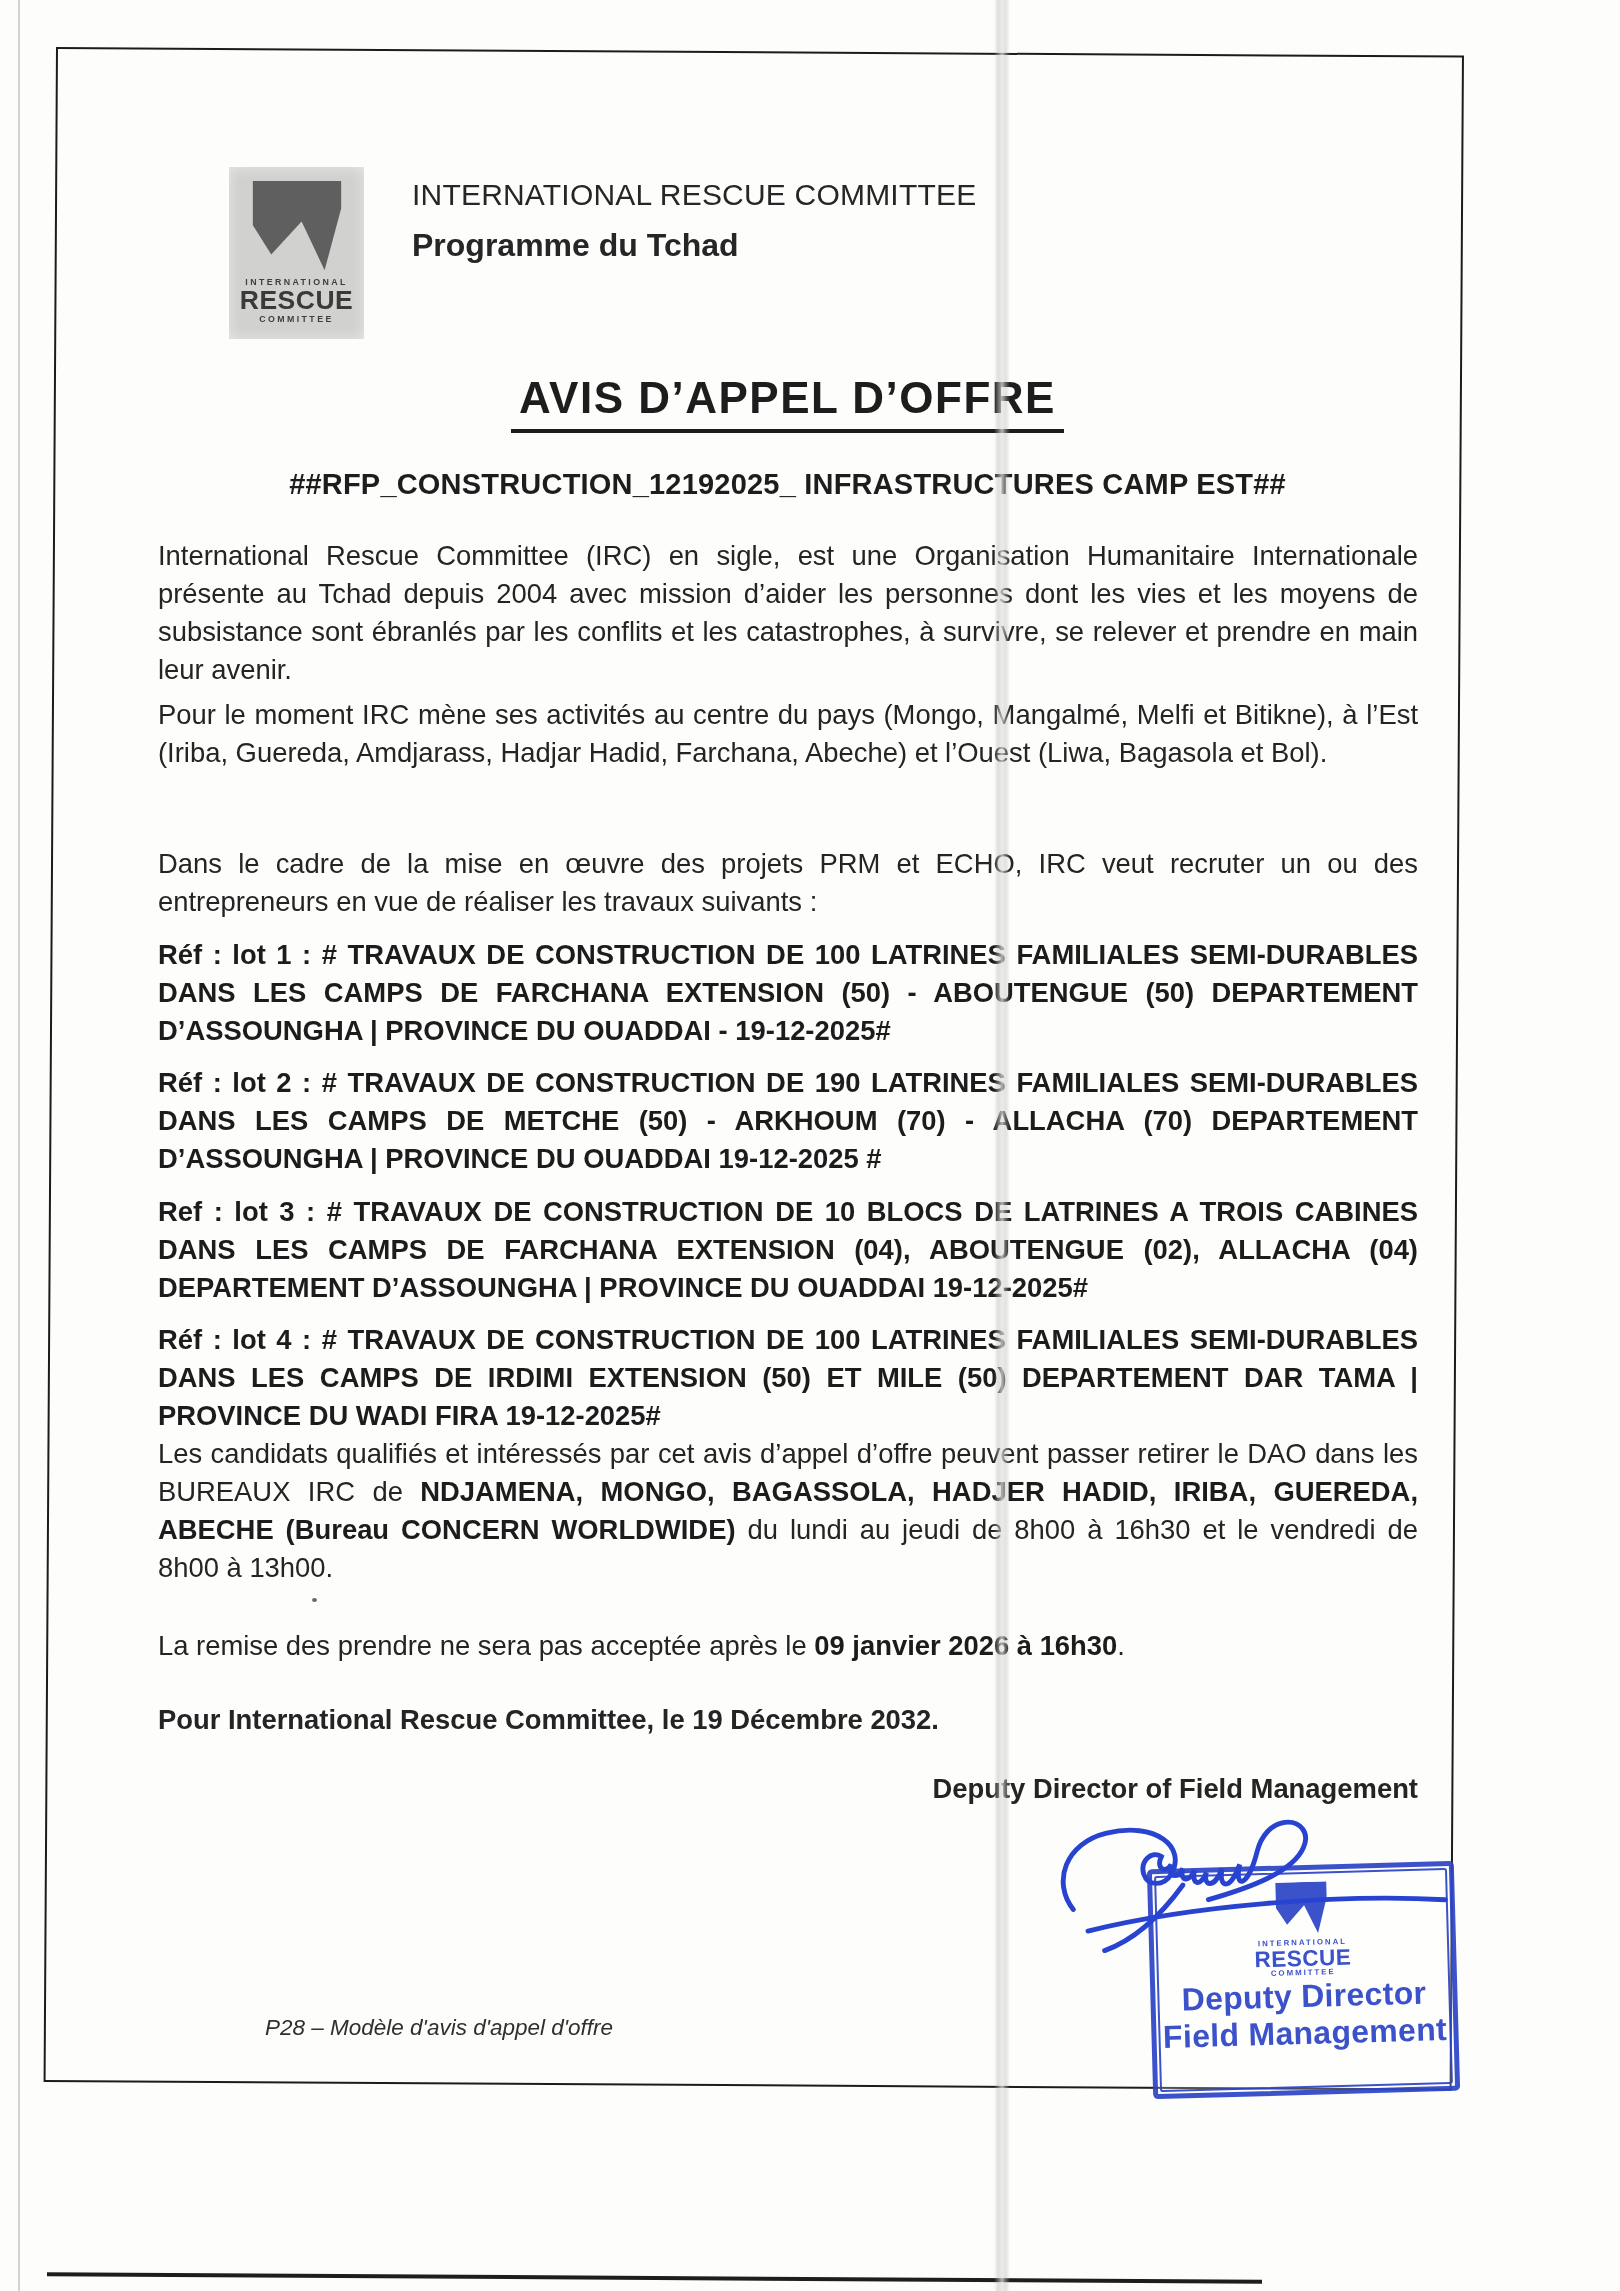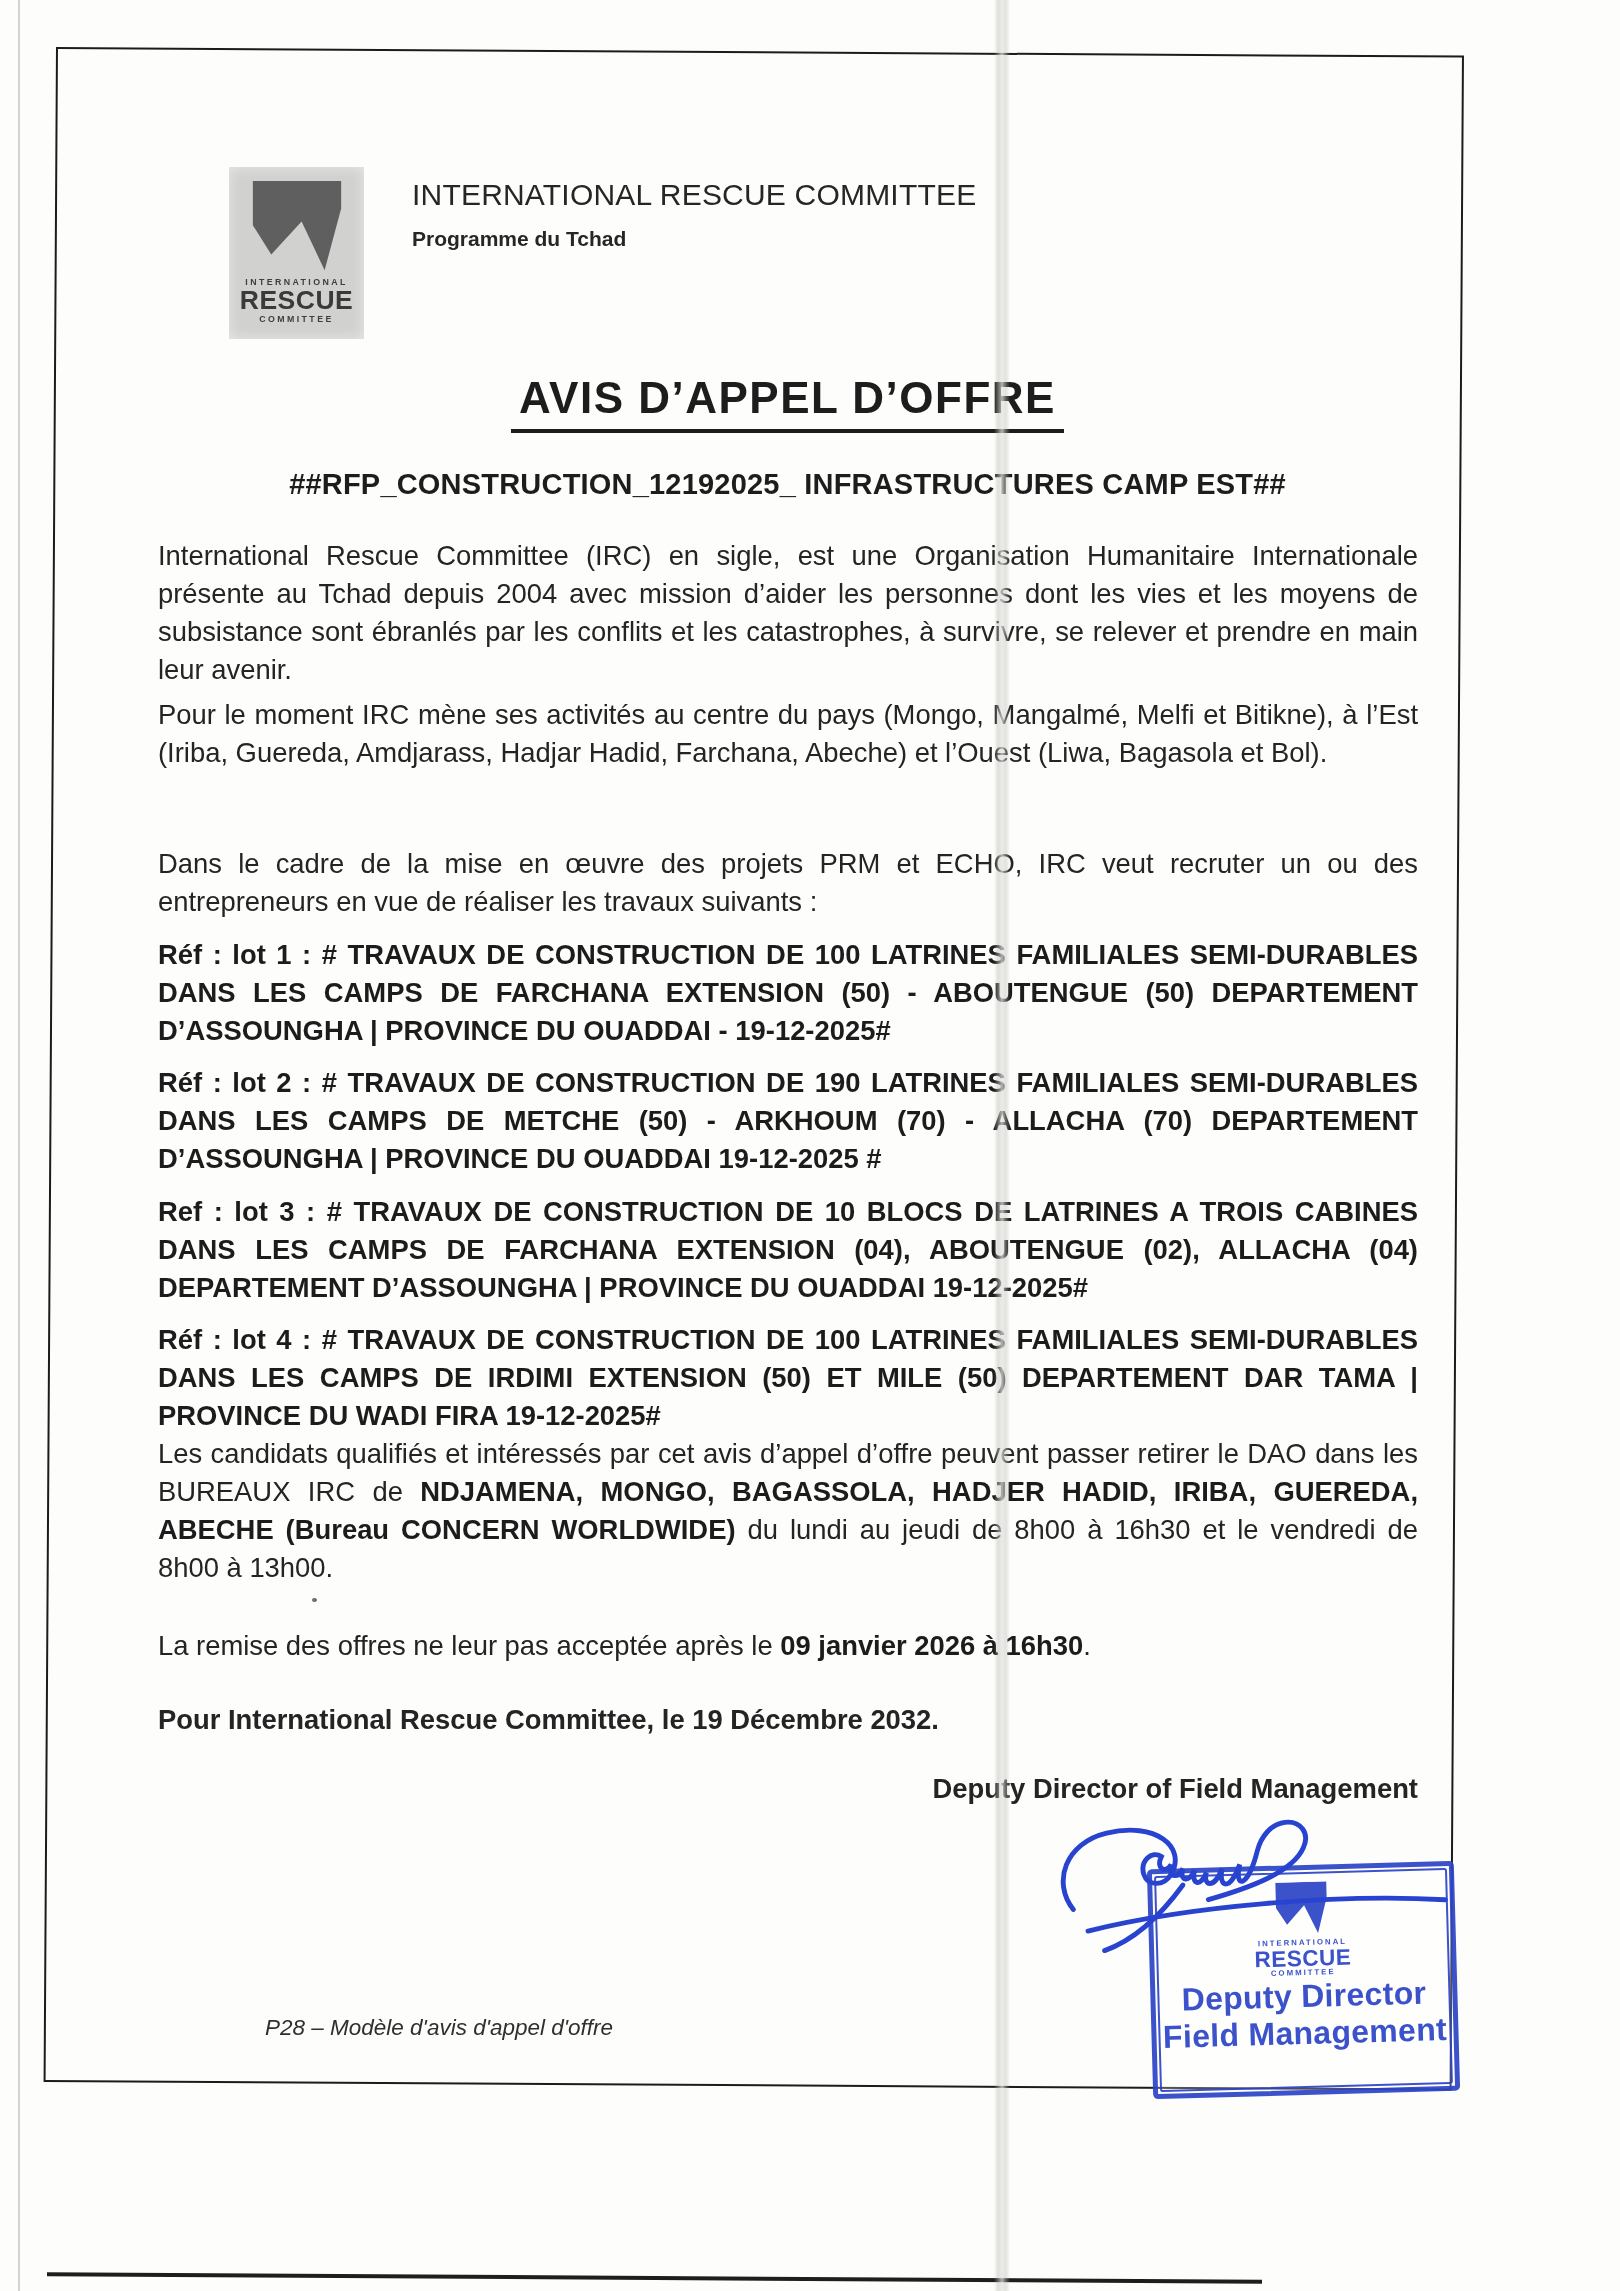--- a/index.html
+++ b/index.html
@@ -34,21 +34,21 @@
   .logo-block{
     position:absolute;left:229px;top:167px;width:135px;height:172px;
     background:#d1d1cf;
     box-shadow:inset 0 0 13.7px rgba(255,255,255,.5);
     text-align:center;
   }
   .logo-mark{width:104px;height:92px;margin-top:13.7px;}
   .logo-word-sm{font-size:8.8px;letter-spacing:2.4px;font-weight:700;color:#3e3e3e;line-height:10.8px;}
   .logo-word-lg{font-size:26.5px;letter-spacing:0.5px;font-weight:800;color:#3a3a3a;line-height:26.5px;}
   .header-org{position:absolute;left:412px;top:178px;font-size:30px;font-weight:400;color:#262626;letter-spacing:0.2px;}
-  .header-program{position:absolute;left:412px;top:227px;font-size:21px;font-weight:700;color:#262626;}
+  .header-program{position:absolute;left:412px;top:227px;font-size:32px;font-weight:700;color:#262626;}
 
   
   .title-row{position:absolute;left:157px;top:373px;width:1261px;text-align:center;}
   .title-text{
     display:inline-block;font-size:44px;font-weight:800;letter-spacing:1.5px;color:#1d1d1d;
     border-bottom:4.9px solid #1d1d1d;padding:0 7.8px 5.9px 7.8px;
   }
   .ref-row{position:absolute;left:157px;top:468px;width:1261px;text-align:center;font-size:29px;font-weight:700;color:#1d1d1d;letter-spacing:0.2px;}
 
   
@@ -119,21 +119,21 @@
   <div class="para p-activities">Pour le moment IRC mène ses activités au centre du pays (Mongo, Mangalmé, Melfi et Bitikne), à l’Est (Iriba, Guereda, Amdjarass, Hadjar Hadid, Farchana, Abeche) et l’Ouest (Liwa, Bagasola et Bol).</div>
   <div class="para p-context">Dans le cadre de la mise en œuvre des projets PRM et ECHO, IRC veut recruter un ou des entrepreneurs en vue de réaliser les travaux suivants :</div>
 
   <div class="para lot p-lot1">Réf : lot 1 : # TRAVAUX DE CONSTRUCTION DE 100 LATRINES FAMILIALES SEMI-DURABLES DANS LES CAMPS DE FARCHANA EXTENSION (50) - ABOUTENGUE (50) DEPARTEMENT D’ASSOUNGHA | PROVINCE DU OUADDAI - 19-12-2025#</div>
   <div class="para lot p-lot2">Réf : lot 2 : # TRAVAUX DE CONSTRUCTION DE 190 LATRINES FAMILIALES SEMI-DURABLES DANS LES CAMPS DE METCHE (50) - ARKHOUM (70) - ALLACHA (70) DEPARTEMENT D’ASSOUNGHA | PROVINCE DU OUADDAI 19-12-2025 #</div>
   <div class="para lot p-lot3">Ref : lot 3 : # TRAVAUX DE CONSTRUCTION DE 10 BLOCS DE LATRINES A TROIS CABINES DANS LES CAMPS DE FARCHANA EXTENSION (04), ABOUTENGUE (02), ALLACHA (04) DEPARTEMENT D’ASSOUNGHA | PROVINCE DU OUADDAI 19-12-2025#</div>
   <div class="para lot p-lot4">Réf : lot 4 : # TRAVAUX DE CONSTRUCTION DE 100 LATRINES FAMILIALES SEMI-DURABLES DANS LES CAMPS DE IRDIMI EXTENSION (50) ET MILE (50) DEPARTEMENT DAR TAMA | PROVINCE DU WADI FIRA 19-12-2025#</div>
 
   <div class="para p-candidates"><span>Les candidats qualifiés et intéressés par cet avis d’appel d’offre peuvent passer retirer le DAO dans les BUREAUX IRC de </span><b>NDJAMENA, MONGO, BAGASSOLA, HADJER HADID, IRIBA, GUEREDA, ABECHE (Bureau CONCERN WORLDWIDE)</b><span> du lundi au jeudi de 8h00 à 16h30 et le vendredi de 8h00 à 13h00.</span></div>
 
-  <div class="para p-deadline"><span>La remise des offres ne leur pas acceptée après le </span><b>09 janvier 2026 à 16h30</b><span>.</span></div>
+  <div class="para p-deadline"><span>La remise des prendre ne sera pas acceptée après le </span><b>09 janvier 2026 à 16h30</b><span>.</span></div>
 
   <div class="para p-sigline">Pour International Rescue Committee, le 19 Décembre 2032.</div>
   <div class="para p-signatory">Deputy Director of Field Management</div>
 
   <div class="signature">
     <svg viewBox="0 0 440 190" aria-hidden="true">
       <g fill="none" stroke="#2743cf" stroke-width="5" stroke-linecap="round">
         <path d="M40,120 C18,92 32,52 74,42 C124,30 156,56 140,84 C132,97 116,96 112,84 C108,71 120,59 130,66 C124,78 134,84 140,74 C136,86 146,90 152,78 C148,90 158,94 164,80 C160,94 170,98 176,82 C172,96 184,100 192,78 C188,98 200,102 210,74 C204,98 218,100 228,60 C232,45 242,33 256,31 C272,29 282,42 275,57 C264,82 220,98 178,110"></path>
         <path d="M55,142 C160,116 310,104 420,110"></path>
         <path d="M152,95 C128,128 100,152 72,162"></path>

